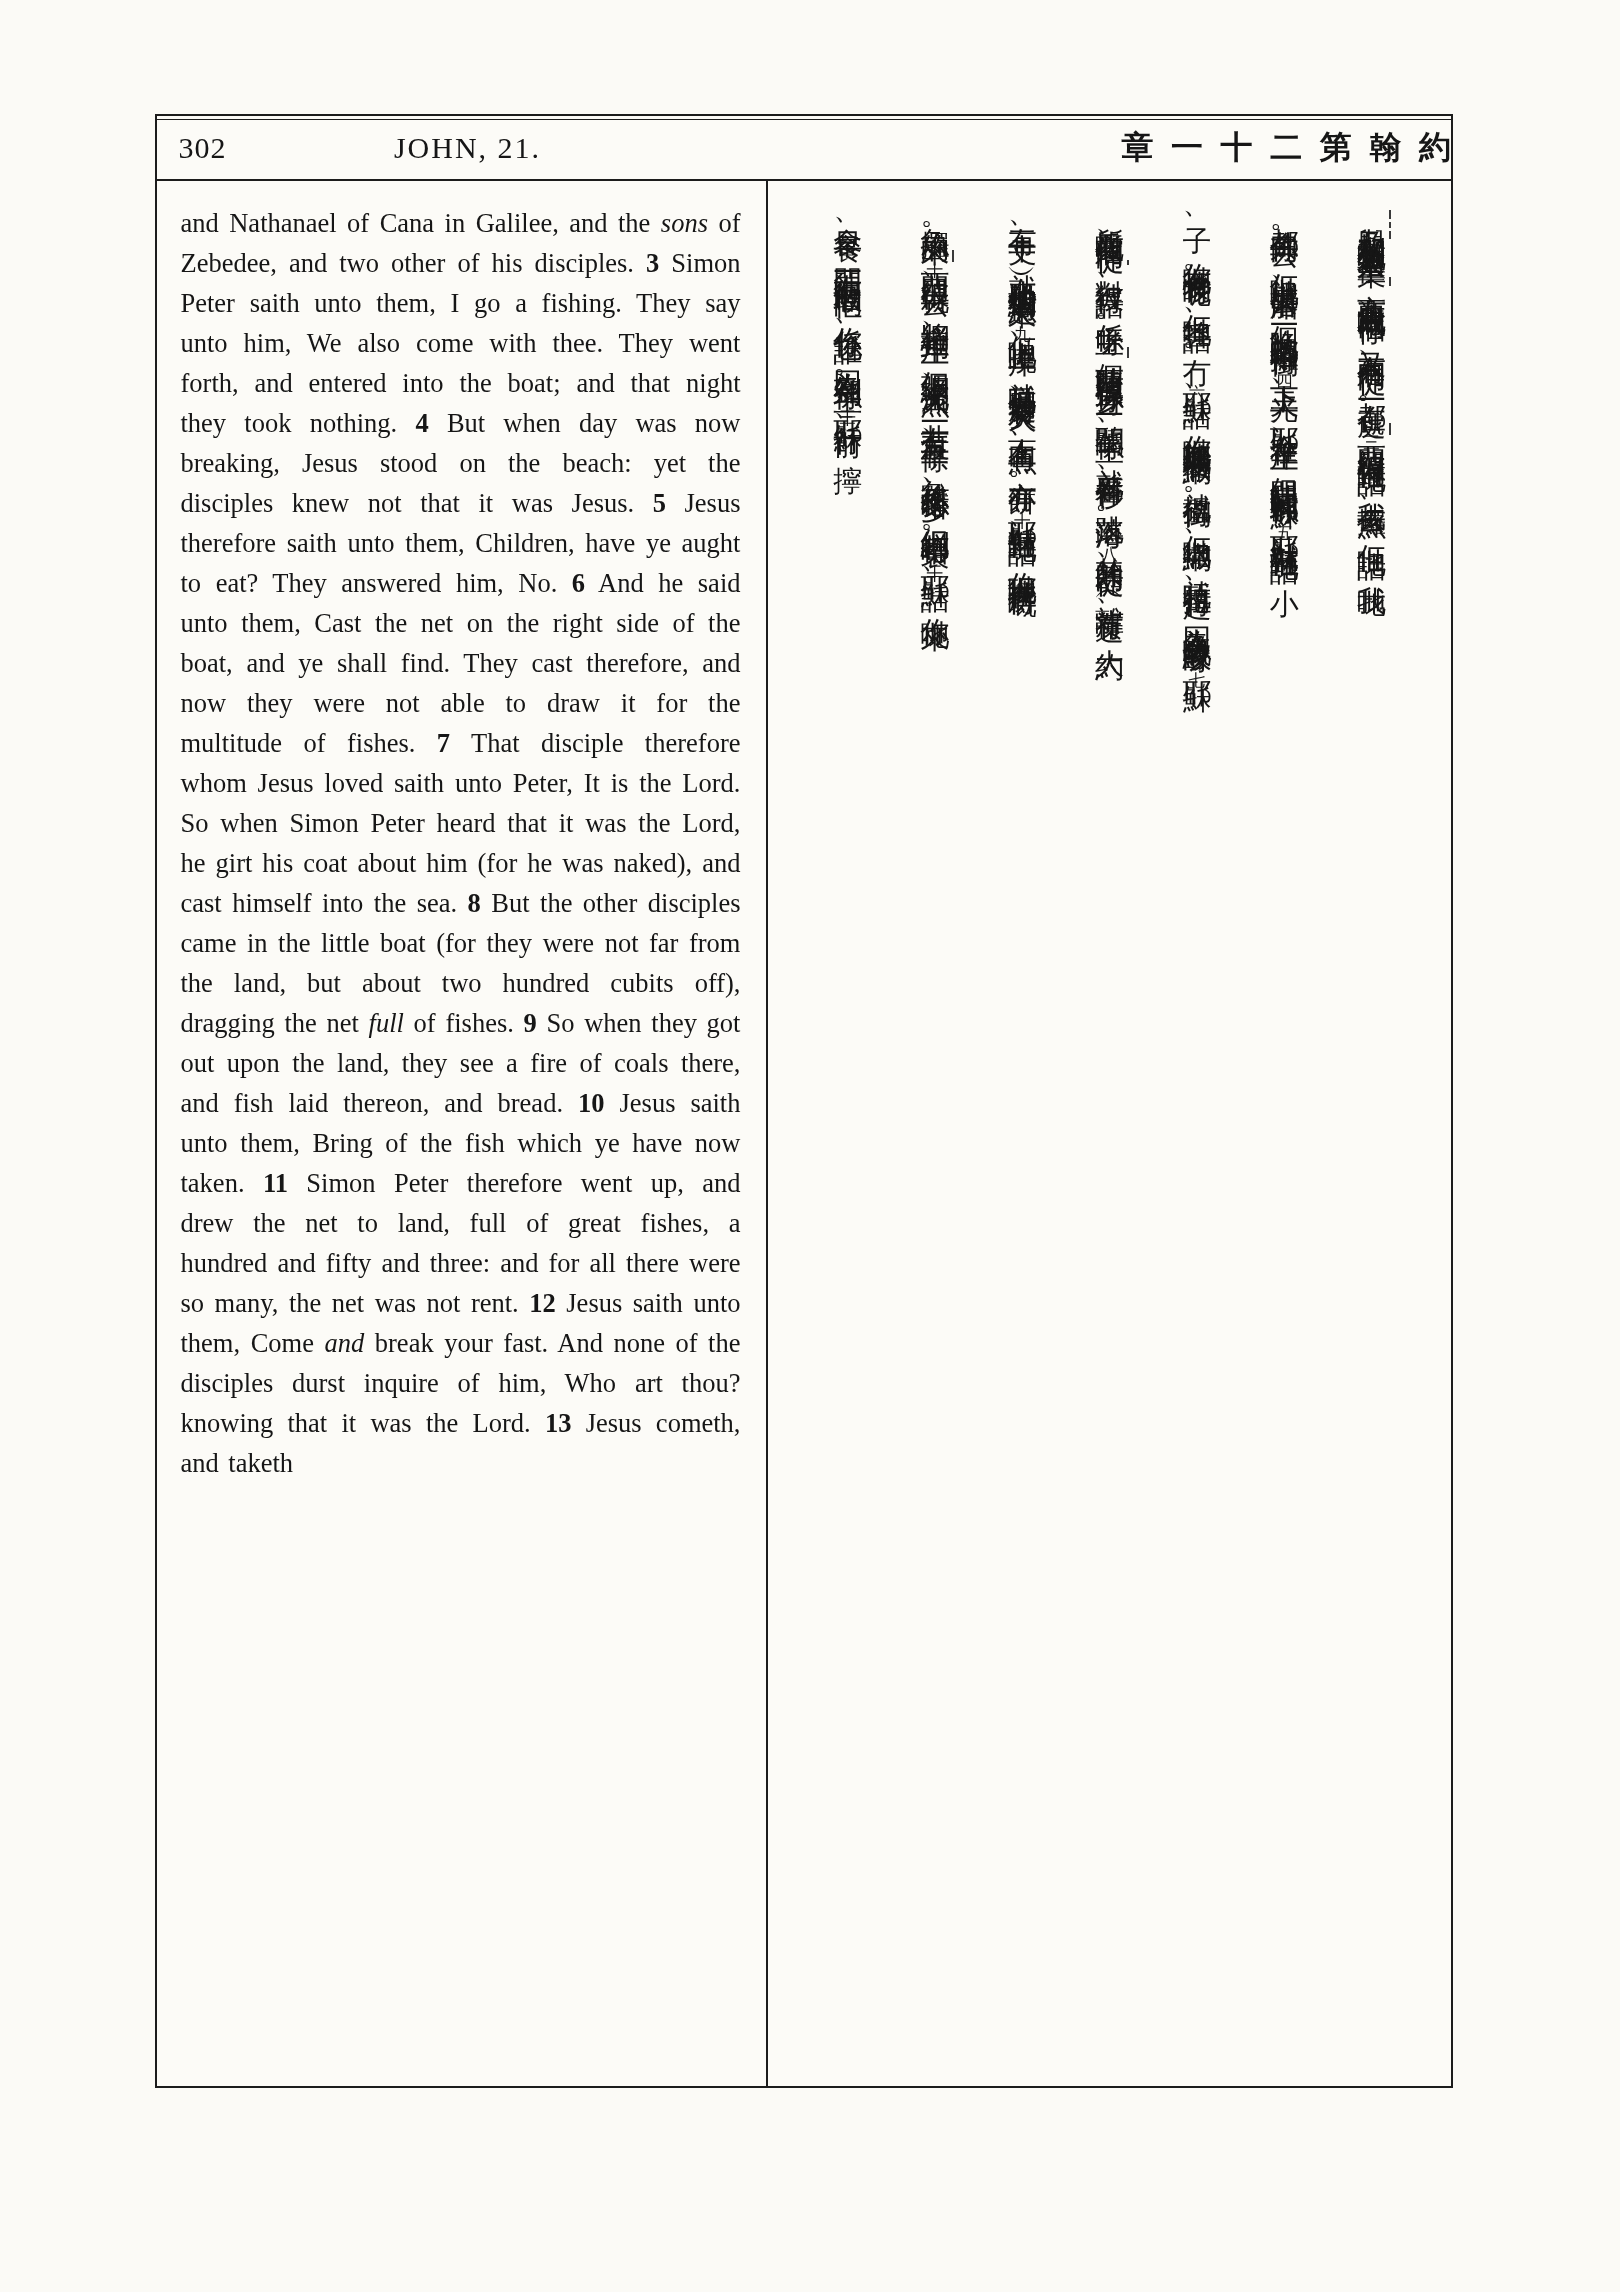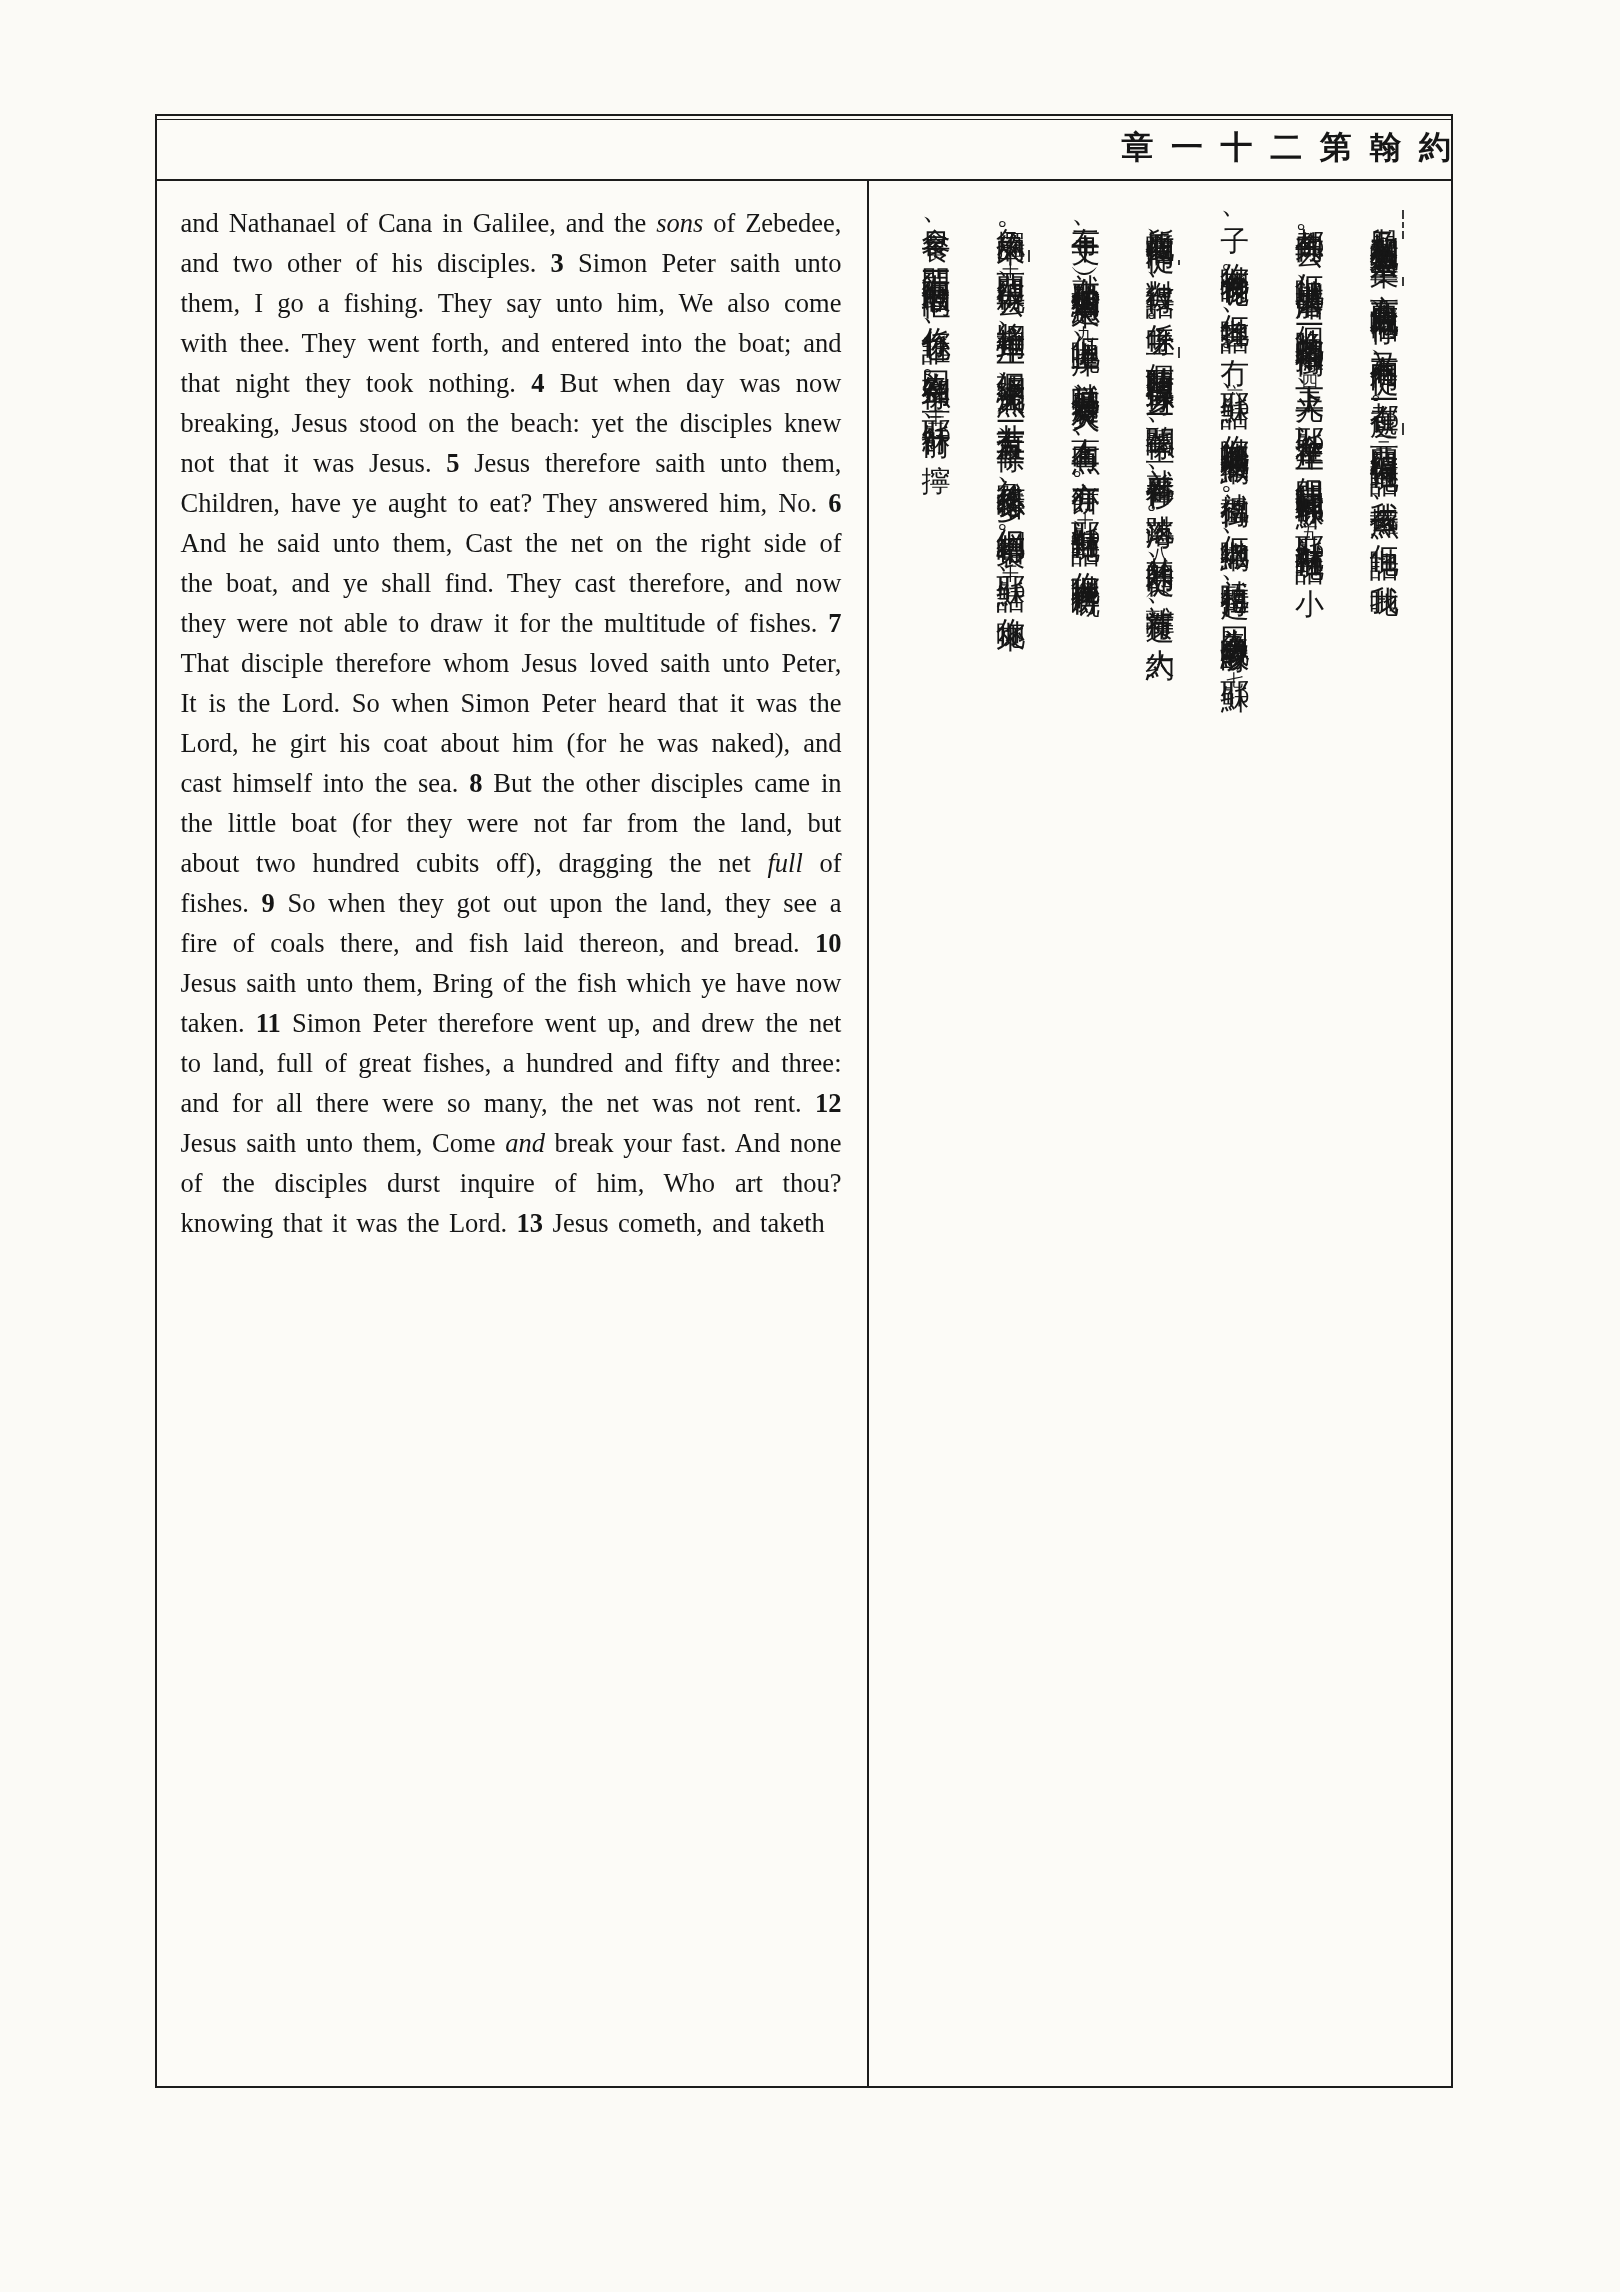--- a/index.html
+++ b/index.html
@@ -38,21 +38,21 @@
   .header-title-en { font-size: 30px; letter-spacing: 2px; }
   .header-right { flex: 1; display: flex; align-items: center; justify-content: flex-end; }
   .header-title-cn {
     font-size: 32px; letter-spacing: 17.6px; margin-right: -17.6px;
     font-family: "DejaVu Sans", sans-serif; font-weight: bold;
   }
   .page-body {
     position: absolute; top: 65px; left: 0; right: 0; bottom: 0;
     display: flex;
   }
-  .col-en { width: 710px; padding: 21.6px 25.5px 15.7px 23.5px; }
+  .col-en { width: 609px; padding: 21.6px 25.5px 15.7px 23.5px; }
   .en-text {
     font-size: 26.5px; line-height: 40px;
     text-align: justify; word-spacing: 2.9px;
   }
   .en-text .i { font-style: italic; }
   .en-text .b { font-weight: bold; }
   .col-cn {
     flex: 1;
     border-left: 2px solid #1c1c1c;
     display: flex; flex-direction: row-reverse;
@@ -69,20 +69,24 @@
   .cn-col .vs { font-size: 16.7px; letter-spacing: 1px; }  
   .cn-col .pn { border-right: 2px solid #3a3a3a; }       
 </style>
 </head>
 <body>
 
 <div class="frame">
   <div class="frame-inner-topline"></div>
 
   <div class="header">
+    <div class="header-left">
+      <span class="page-number">302</span>
+      <span class="header-title-en">JOHN, 21.</span>
+    </div>
     <div class="header-right">
       <span class="header-title-cn">章一十二第翰約</span>
     </div>
   </div>
 
   <div class="page-body">
     <div class="col-en">
       <div class="en-text"><span>and Nathanael of Cana in Galilee, and the </span><span class="i">sons</span><span> of Zebedee, and two other of his disciples.  </span><span class="b">3</span><span> Simon Peter saith unto them, I go a fishing.  They say unto him, We also come with thee.  They went forth, and entered into the boat; and that night they took nothing.  </span><span class="b">4</span><span> But when day was now breaking, Jesus stood on the beach: yet the disciples knew not that it was Jesus.  </span><span class="b">5</span><span> Jesus therefore saith unto them, Children, have ye aught to eat?  They answered him, No.  </span><span class="b">6</span><span> And he said unto them, Cast the net on the right side of the boat, and ye shall find.  They cast therefore, and now they were not able to draw it for the multitude of fishes.  </span><span class="b">7</span><span> That disciple therefore whom Jesus loved saith unto Peter, It is the Lord.  So when Simon Peter heard that it was the Lord, he girt his coat about him (for he was naked), and cast himself into the sea.  </span><span class="b">8</span><span> But the other disciples came in the little boat (for they were not far from the land, but about two hundred cubits off), dragging the net </span><span class="i">full</span><span> of fishes.  </span><span class="b">9</span><span> So when they got out upon the land, they see a fire of coals there, and fish laid thereon, and bread.  </span><span class="b">10</span><span> Jesus saith unto them, Bring of the fish which ye have now taken.  </span><span class="b">11</span><span> Simon Peter therefore went up, and drew the net to land, full of great fishes, a hundred and fifty and three: and for all there were so many, the net was not rent.  </span><span class="b">12</span><span> Jesus saith unto them, Come </span><span class="i">and</span><span> break your fast.  And none of the disciples durst inquire of him, Who art thou? knowing that it was the Lord.  </span><span class="b">13</span><span> Jesus cometh, and taketh</span></div>
     </div>
     <div class="col-cn">

